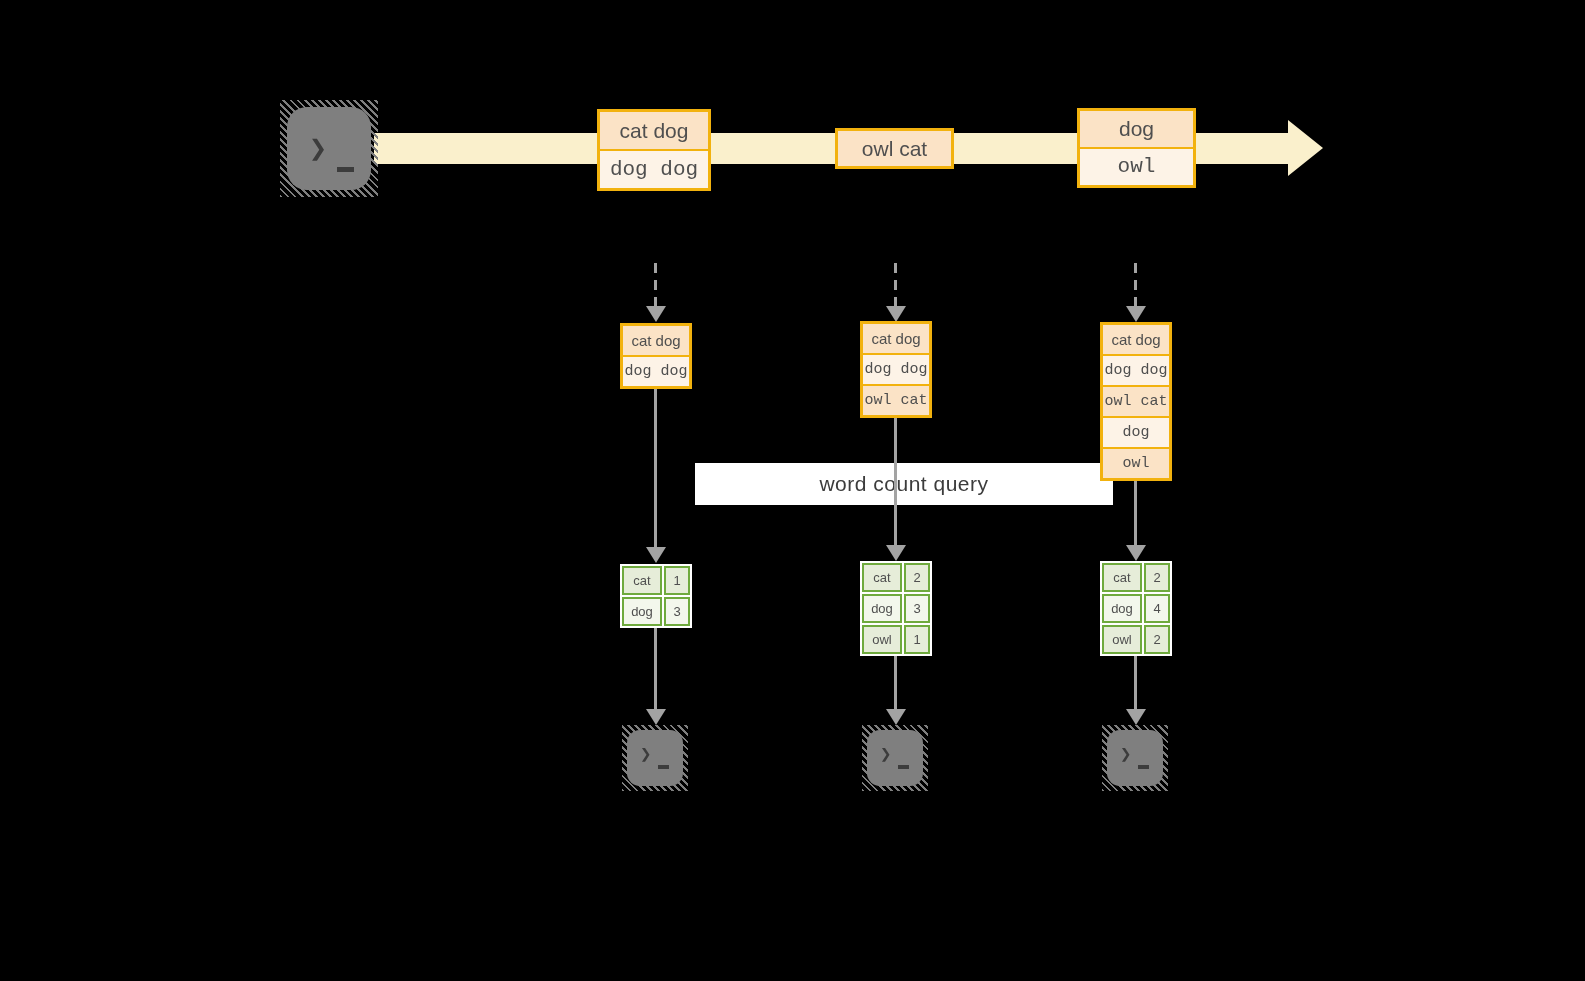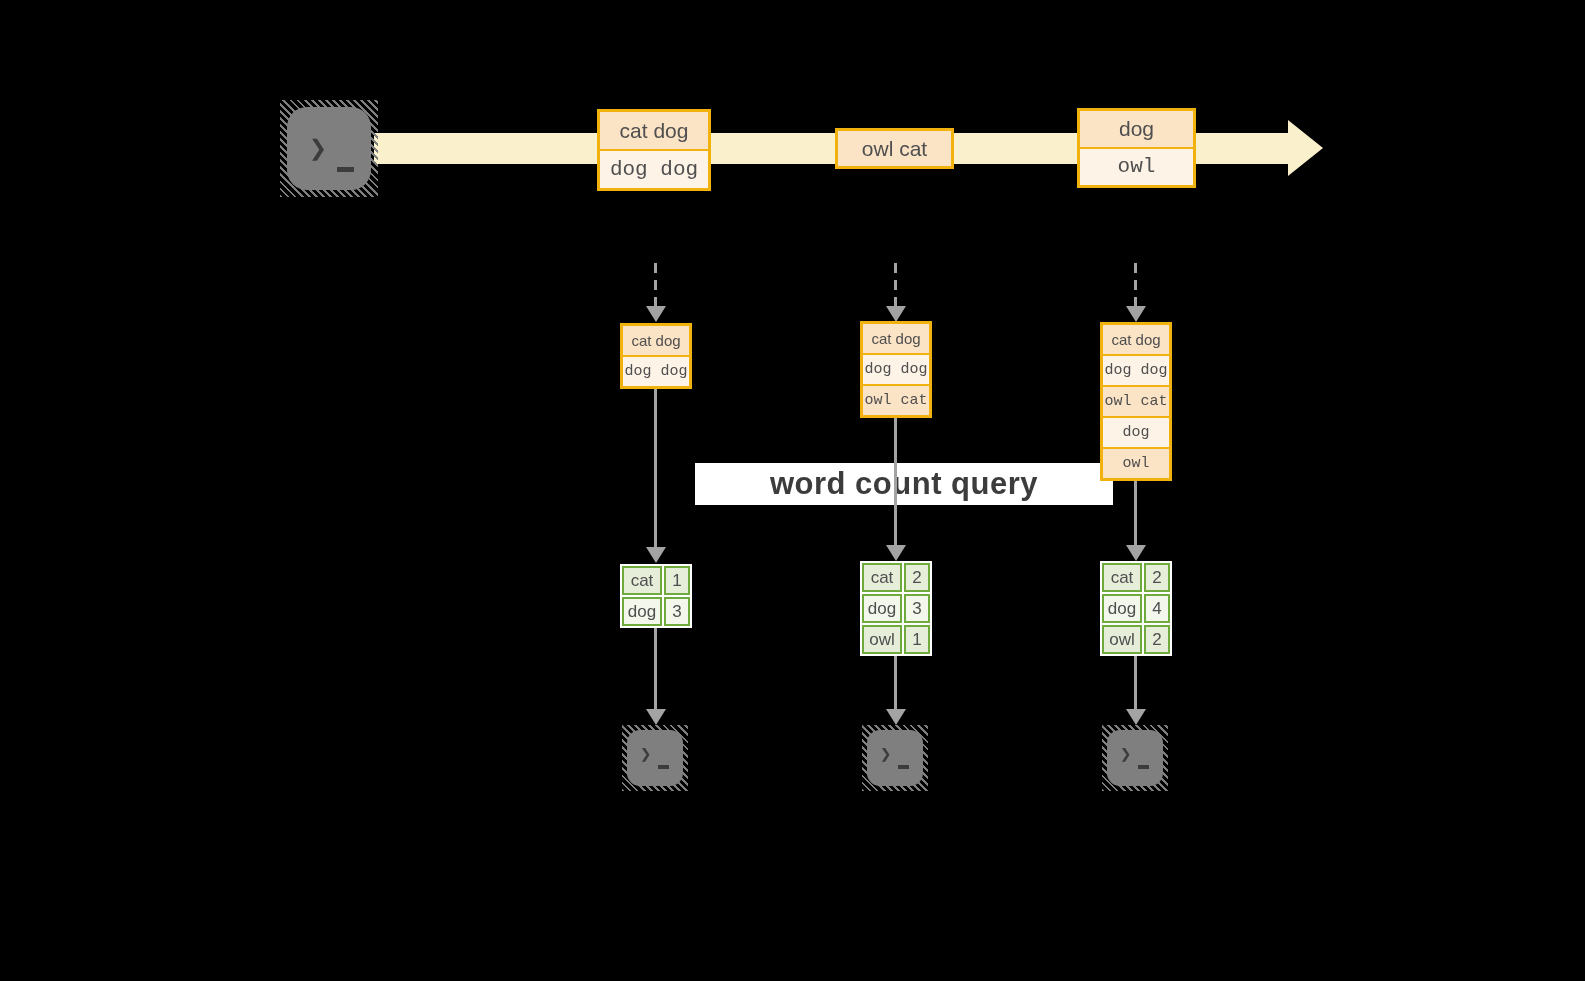--- a/index.html
+++ b/index.html
@@ -82,34 +82,34 @@
     border-top:16px solid var(--arrow_gray);
   }
 
   
   .query-banner{
     left:695px;top:463px;width:418px;height:42px;
     background:var(--query_bg);z-index:3;
     display:flex;align-items:center;justify-content:center;
   }
   .query-banner span{
-    color:var(--query_text);font-size:31px;font-weight:700;
+    color:var(--query_text);font-size:21px;font-weight:400;
     letter-spacing:0.5px;
   }
 
   
   .gtable{
     width:72px;background:#fff;box-sizing:border-box;
     padding:2px;display:grid;row-gap:2px;z-index:6;
   }
   .grow{display:grid;grid-template-columns:40px 26px;column-gap:2px;}
   .gcell{
     box-sizing:border-box;border:2px solid var(--green);
     height:29px;line-height:25px;text-align:center;
-    font-size:17px;color:var(--cell_text);
+    font-size:13px;color:var(--cell_text);
   }
   .grow:nth-child(odd) .gcell{background:var(--green_cell_dark);}
   .grow:nth-child(even) .gcell{background:var(--green_cell_light);}
   .gt1{left:620px;top:564px;}
   .gt2{left:860px;top:561px;}
   .gt3{left:1100px;top:561px;}
 </style>
 </head>
 <body style="background: rgb(0, 0, 0);">
 

